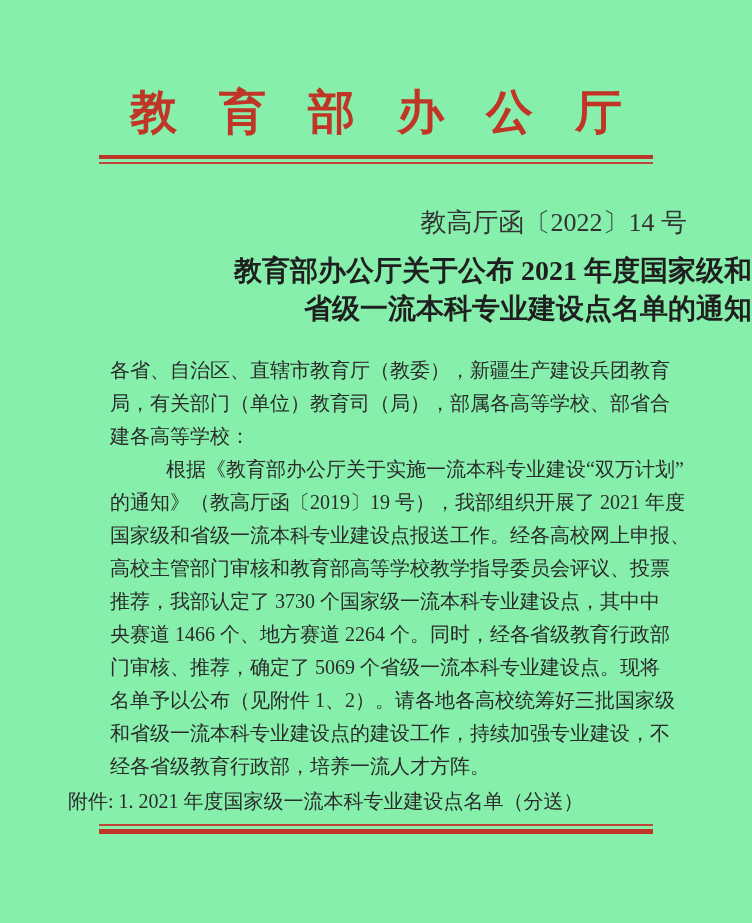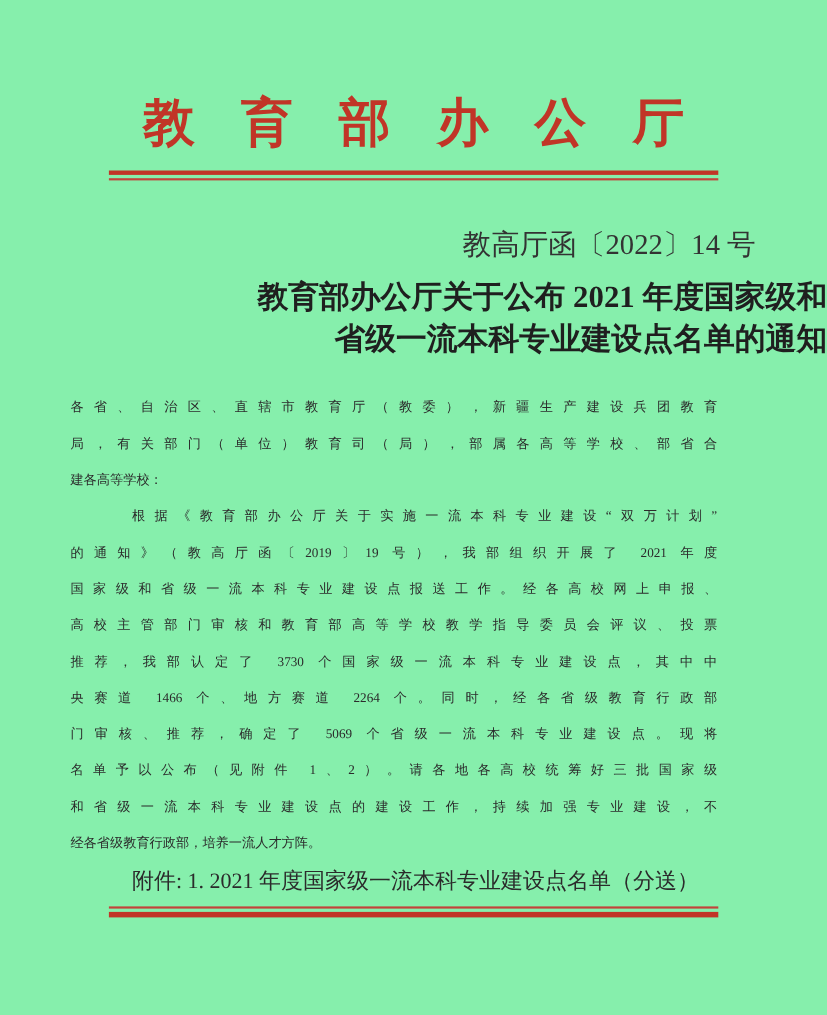--- a/index.html
+++ b/index.html
@@ -53,34 +53,34 @@
   .doc-title {
     margin: 14px auto 0 auto;
     text-align: right;
     font-size: 28px;
     line-height: 38px;
     font-weight: bold;
     color: #1f1f1f;
   }
   .body-text {
     margin-top: 26px;
-    padding: 0 100px 0 64px;
-    font-size: 12px;
+    padding: 0 100px 0 110px;
+    font-size: 20px;
     line-height: 33px;
   }
   .line {
     text-align: justify;
     text-align-last: justify;
     white-space: nowrap;
   }
   .line.short { text-align-last: left; }
   .line.indent { padding-left: 56px; }
   .attachment {
     margin-top: 2px;
-    padding-left: 120px;
+    padding-left: 68px;
     font-size: 20px;
     line-height: 33px;
     white-space: nowrap;
   }
 </style>
 </head>
 <body>
 
 <div class="page">
 

